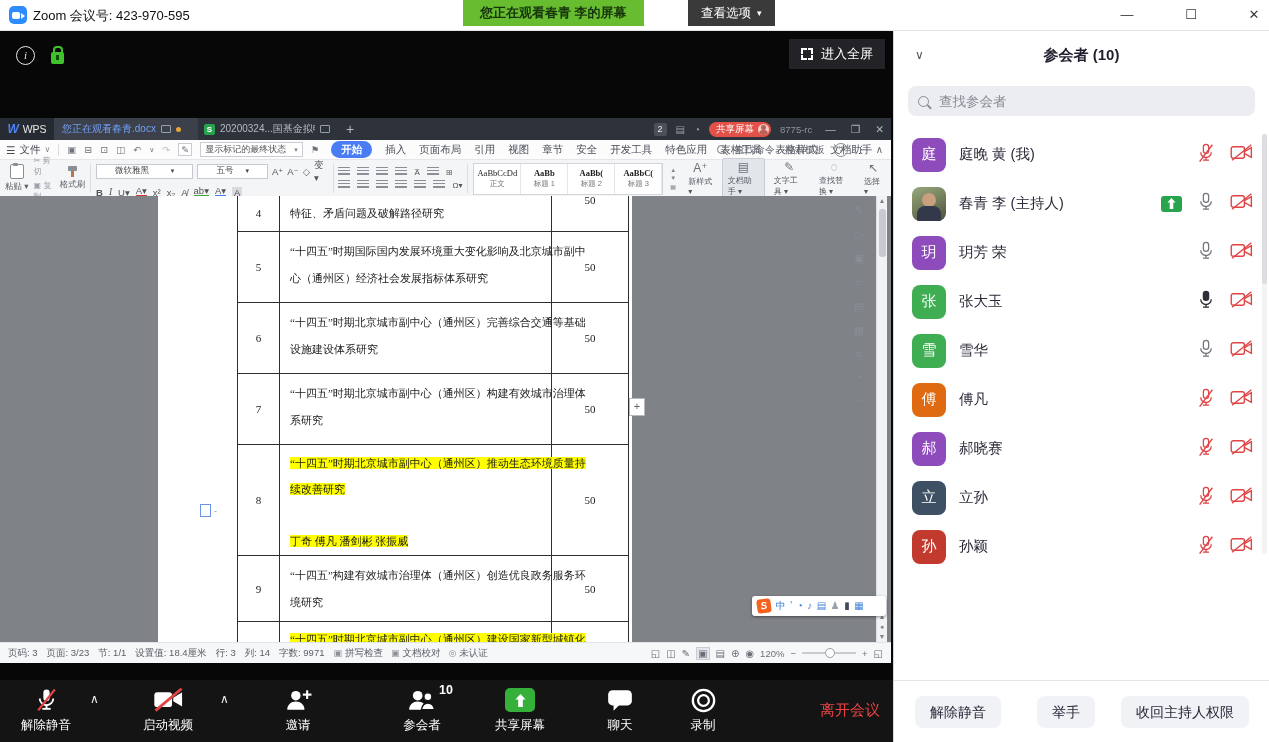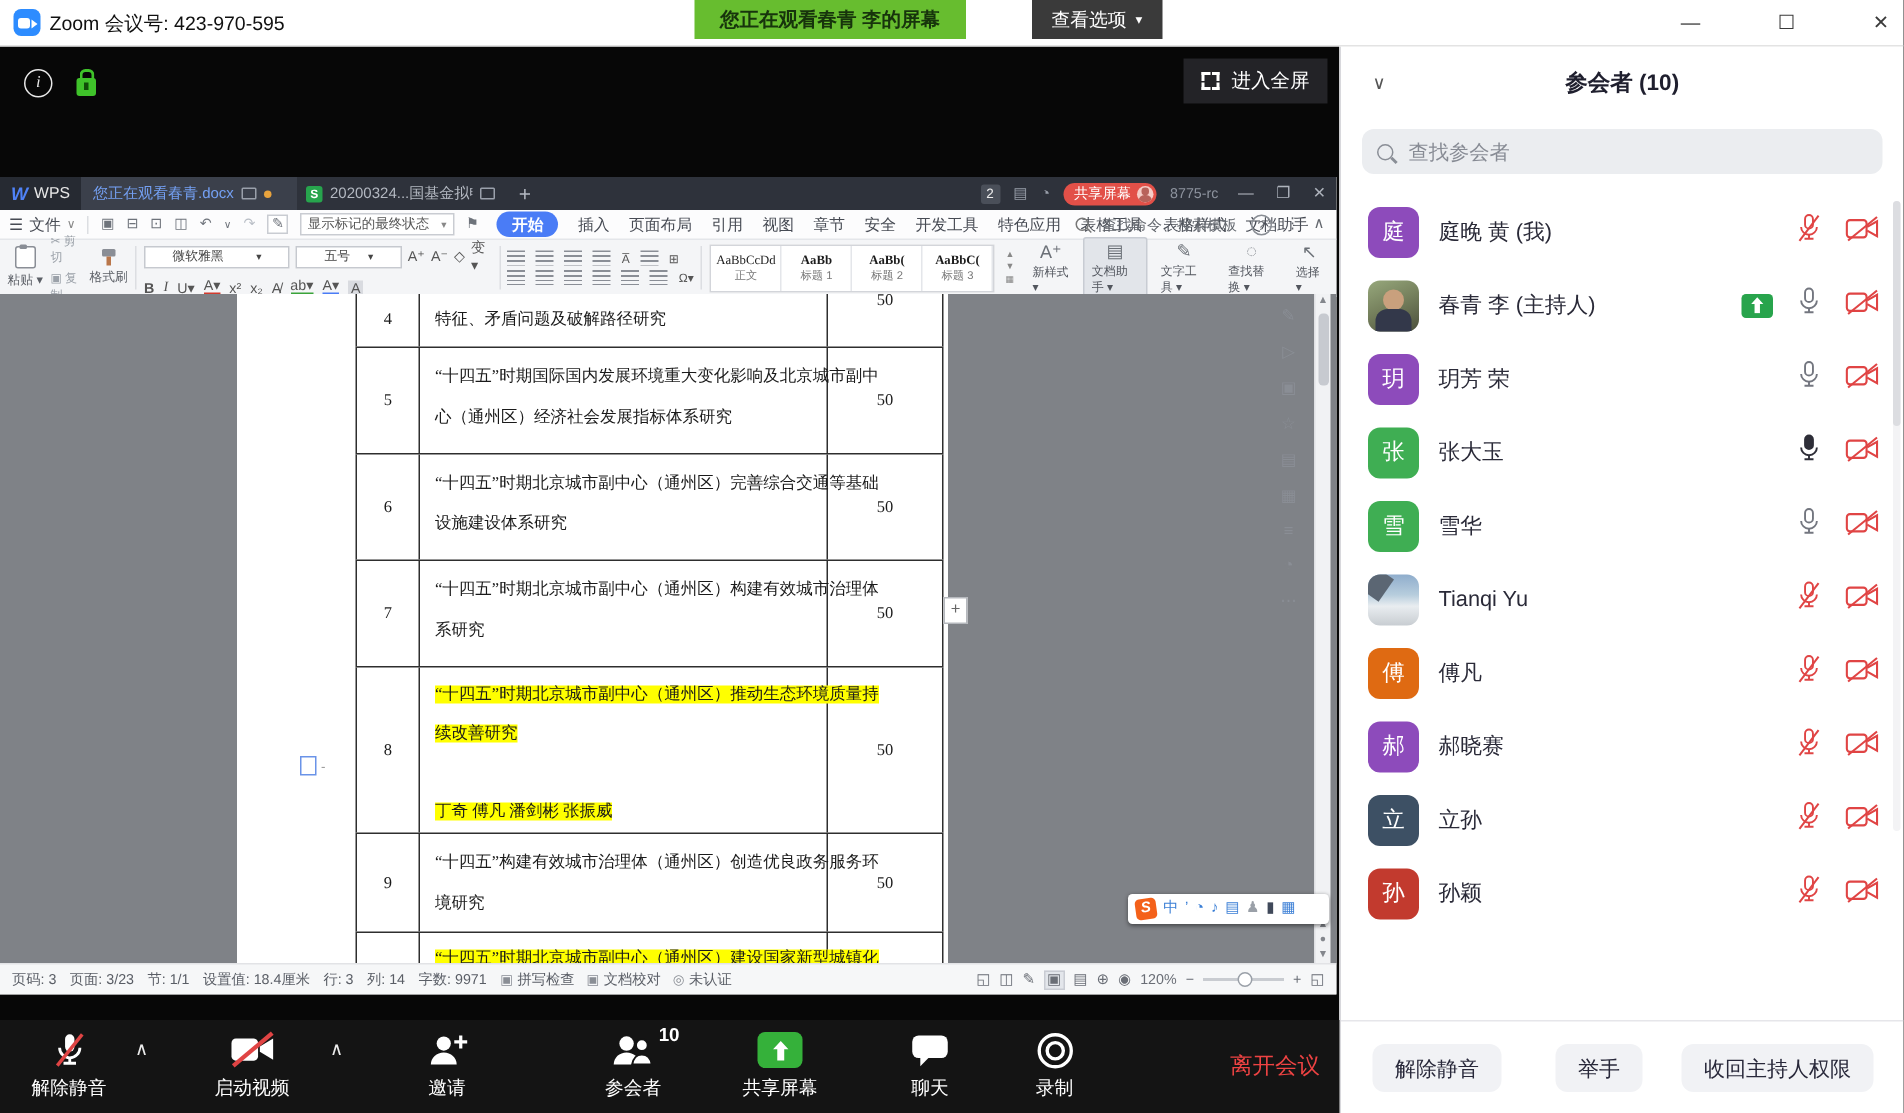--- a/index.html
+++ b/index.html
@@ -690,38 +690,20 @@
                 <line x1="8" y1="22.5" x2="16" y2="22.5" stroke="#73767f" stroke-width="1.7"></line>
               </svg></span>
             <span><svg width="23" height="19" viewBox="0 0 28 22">
                 <rect x="1.5" y="4" width="16" height="14" rx="2.5" fill="none" stroke="#e04444" stroke-width="1.7"></rect>
                 <path d="M18 9.5l8-4.5v12l-8-4.5" fill="none" stroke="#e04444" stroke-width="1.7"></path>
                 <line x1="2.5" y1="20.5" x2="26" y2="1.5" stroke="#e04444" stroke-width="1.7"></line>
               </svg></span>
           </span>
         </div>
         <div class="prow">
-          <span class="avatar photo-landscape"></span>
-          <span class="pname">Tianqi Yu</span>
-          <span class="pics">
-            <span><svg width="18" height="20" viewBox="0 0 24 26">
-                <rect x="8.5" y="1.5" width="7" height="12" rx="3.5" fill="none" stroke="#e04444" stroke-width="1.7"></rect>
-                <path d="M5 12a7 7 0 0 0 14 0" fill="none" stroke="#e04444" stroke-width="1.7"></path>
-                <line x1="12" y1="19" x2="12" y2="22.5" stroke="#e04444" stroke-width="1.7"></line>
-                <line x1="8" y1="22.5" x2="16" y2="22.5" stroke="#e04444" stroke-width="1.7"></line>
-                <line x1="3.5" y1="24.5" x2="20.5" y2="2" stroke="#e04444" stroke-width="1.8"></line>
-              </svg></span>
-            <span><svg width="23" height="19" viewBox="0 0 28 22">
-                <rect x="1.5" y="4" width="16" height="14" rx="2.5" fill="none" stroke="#e04444" stroke-width="1.7"></rect>
-                <path d="M18 9.5l8-4.5v12l-8-4.5" fill="none" stroke="#e04444" stroke-width="1.7"></path>
-                <line x1="2.5" y1="20.5" x2="26" y2="1.5" stroke="#e04444" stroke-width="1.7"></line>
-              </svg></span>
-          </span>
-        </div>
-        <div class="prow">
           <span class="avatar" style="background: rgb(223, 106, 18);">傅</span>
           <span class="pname">傅凡</span>
           <span class="pics">
             <span><svg width="18" height="20" viewBox="0 0 24 26">
                 <rect x="8.5" y="1.5" width="7" height="12" rx="3.5" fill="none" stroke="#e04444" stroke-width="1.7"></rect>
                 <path d="M5 12a7 7 0 0 0 14 0" fill="none" stroke="#e04444" stroke-width="1.7"></path>
                 <line x1="12" y1="19" x2="12" y2="22.5" stroke="#e04444" stroke-width="1.7"></line>
                 <line x1="8" y1="22.5" x2="16" y2="22.5" stroke="#e04444" stroke-width="1.7"></line>
                 <line x1="3.5" y1="24.5" x2="20.5" y2="2" stroke="#e04444" stroke-width="1.8"></line>
               </svg></span>

